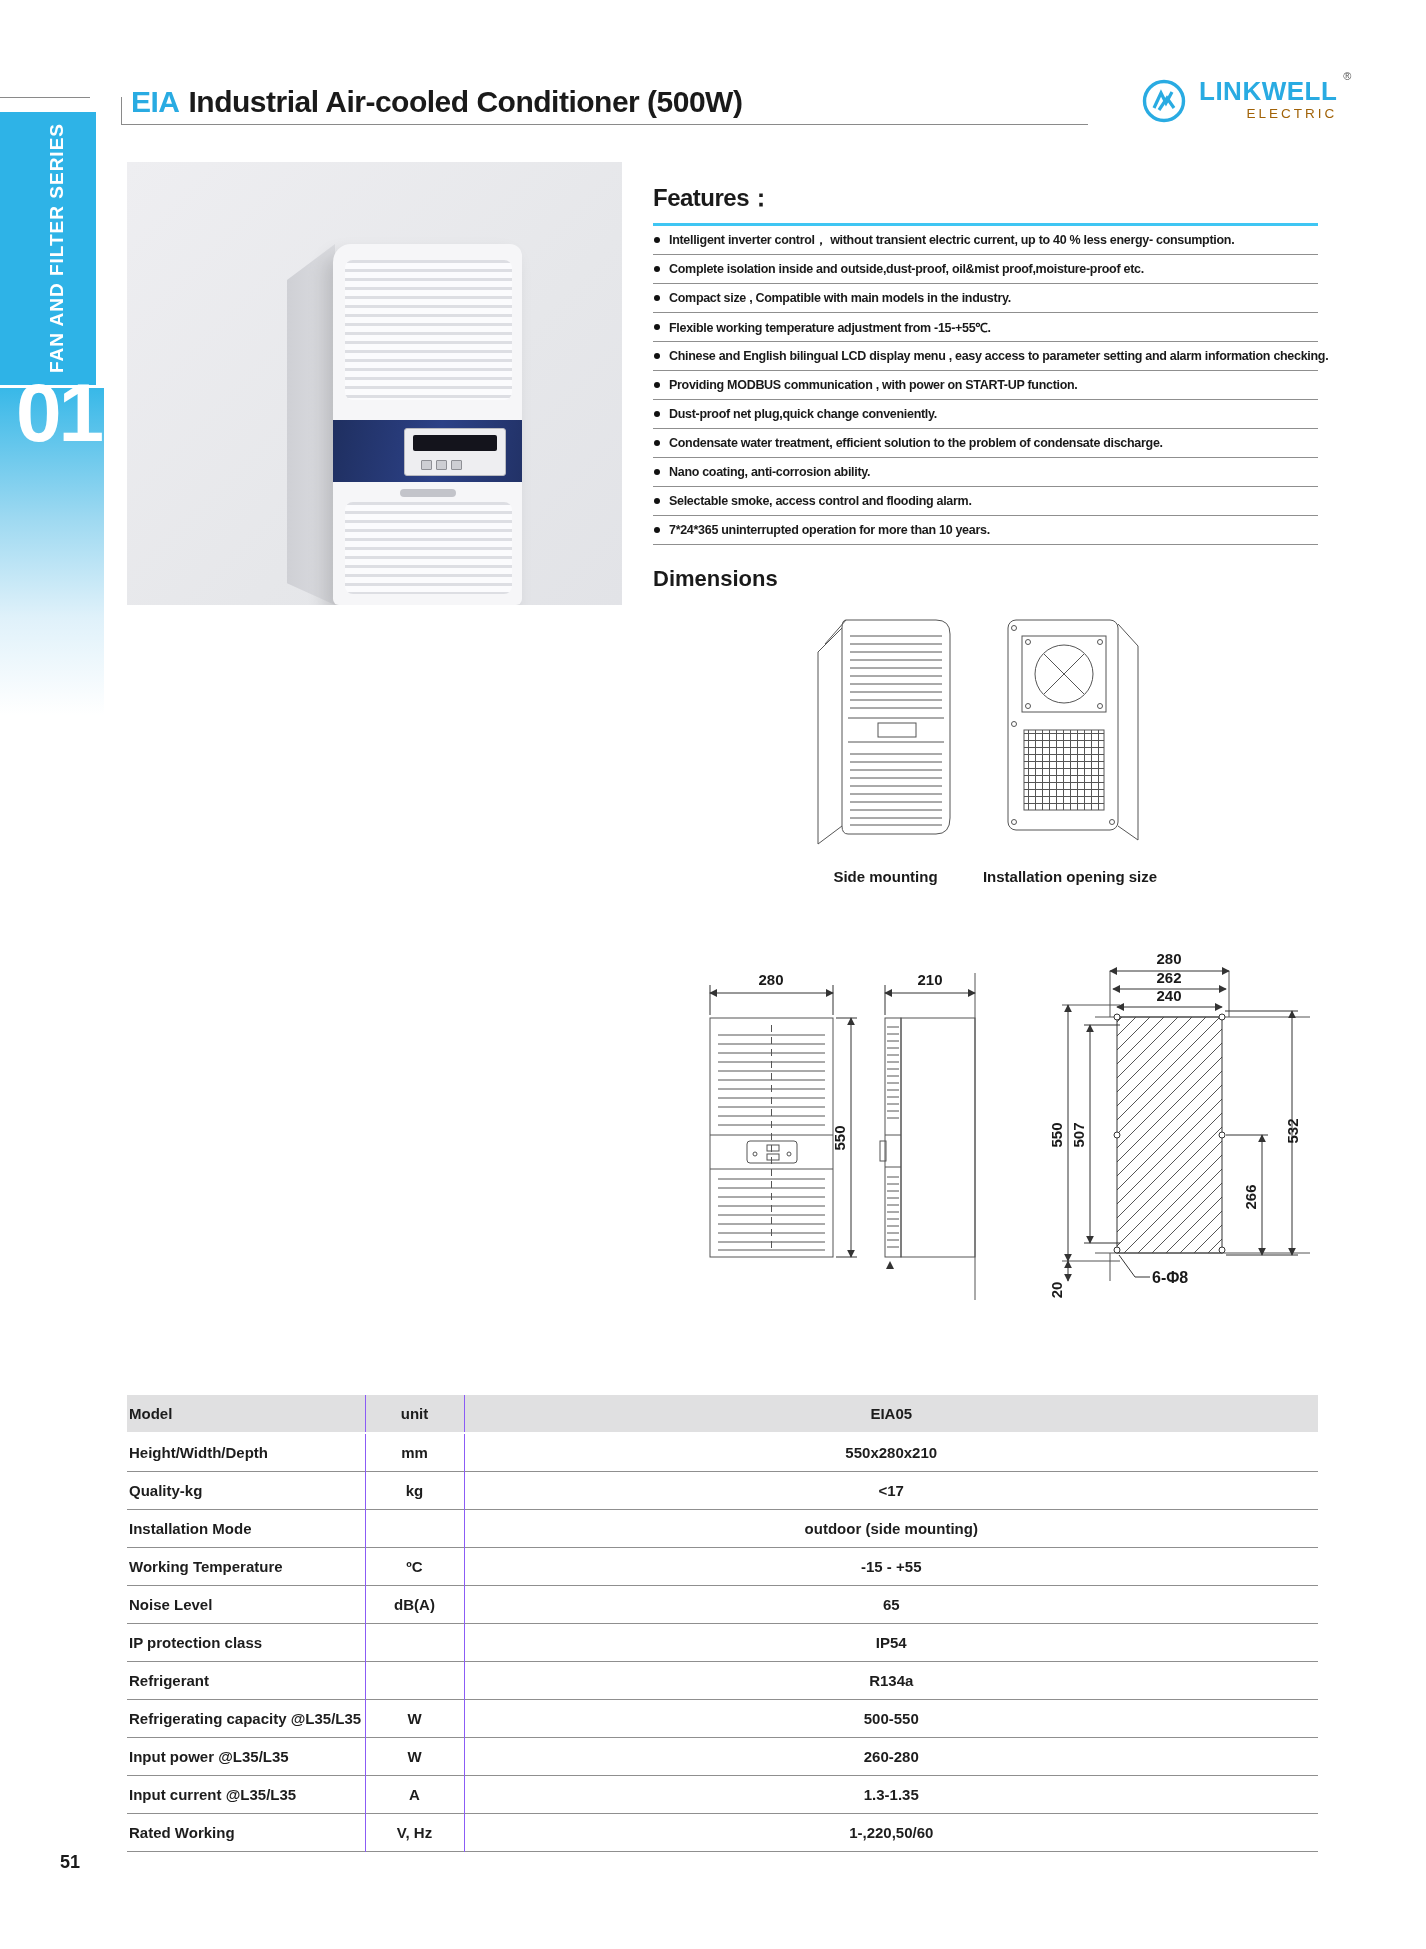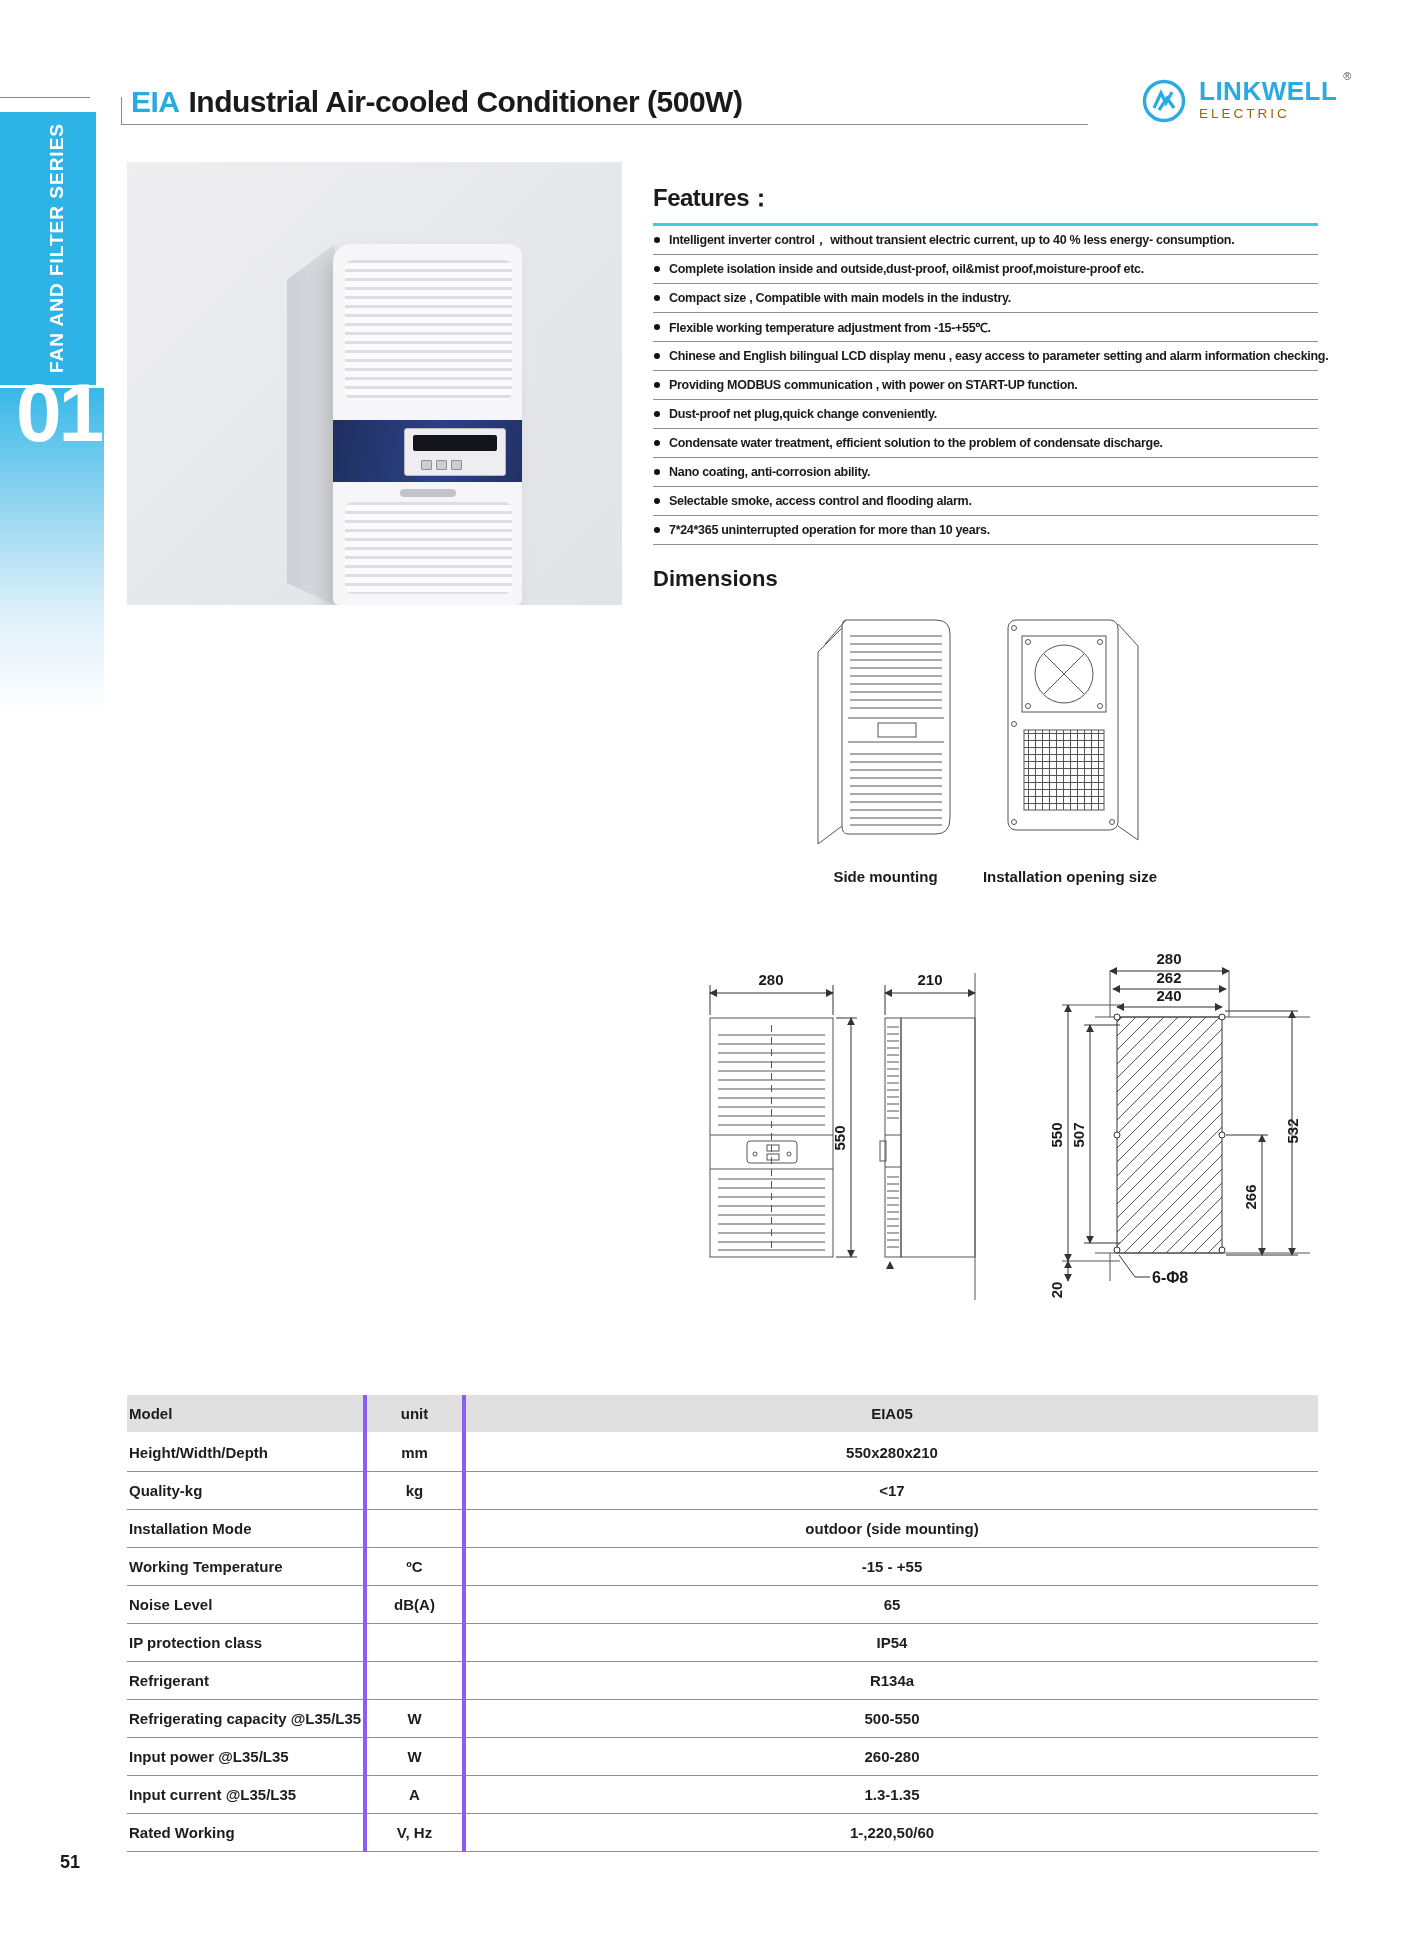--- a/index.html
+++ b/index.html
@@ -6,21 +6,21 @@
   body{width:1426px;height:1949px;position:relative;font-family:"Liberation Sans",sans-serif;color:#1a1a1a;overflow:hidden;}
   .abs{position:absolute;}
 
   
   .sidebar-topline{left:0;top:97px;width:90px;height:1px;background:#8a8a8a;}
   .title-tick{left:121px;top:97px;width:1px;height:27px;background:#8a8a8a;}
   .title-underline{left:121px;top:124px;width:967px;height:1px;background:#8a8a8a;}
   .page-title{left:131px;top:85px;font-size:30px;font-weight:700;letter-spacing:-.5px;white-space:nowrap;}
   .page-title .eia{color:#29abe2;margin-right:9px;}
   .logo{left:1141px;top:78px;display:flex;align-items:flex-start;}
-  .logo-text{margin-left:12px;position:relative;text-align:left;}
+  .logo-text{margin-left:12px;position:relative;text-align:right;}
   .logo-name{font-size:26px;font-weight:800;color:#29abe2;letter-spacing:.5px;line-height:1;}
   .logo-sub{font-size:13.5px;color:#a16207;letter-spacing:3px;line-height:1;margin-top:3px;}
   .logo-reg{position:absolute;right:-14px;top:-8px;font-size:11px;color:#555;}
 
   
   .series-block{left:0;top:112px;width:96px;height:273px;background:#2eb3e7;display:flex;align-items:center;justify-content:center;}
   .series-text{writing-mode:vertical-rl;transform:rotate(180deg);color:#fff;font-size:19px;font-weight:700;letter-spacing:1px;white-space:nowrap;margin-left:18px;}
   .num-block{left:0;top:388px;width:104px;height:327px;background:linear-gradient(180deg,#38b8e8 0%,#9ed9f1 40%,#dff1fa 70%,#ffffff 100%);}
   .series-num{position:absolute;left:16px;top:-16px;font-size:82px;font-weight:700;color:#fff;line-height:1;letter-spacing:-3px;}
 
@@ -56,21 +56,21 @@
 
   
   .spec{left:127px;top:1395px;width:1191px;border-collapse:collapse;table-layout:fixed;}
   .spec th,.spec td{height:37px;font-size:15px;font-weight:700;color:#1d1d1d;padding:0;}
   .spec col.c1{width:238px;} .spec col.c2{width:99px;} .spec col.c3{width:854px;}
   .spec thead tr{background:#e0e0e1;}
   .spec thead th{border-bottom:2px solid #fff;}
   .spec tbody tr{border-bottom:1px solid #8f8f8f;}
   .spec .lab{text-align:left;padding-left:2px;}
   .spec .mid,.spec .val{text-align:center;}
-  .spec .mid,.spec .val{border-left:4px solid #8b5cf6;}
+  .spec .mid,.spec .val{border-left:1px solid #8b5cf6;}
 
   .page-num{left:60px;top:1852px;font-size:18px;font-weight:700;}
 </style>
 </head>
 <body>
 
 <div>
 
   <div class="abs sidebar-topline"></div>
   <div class="abs title-tick"></div>

